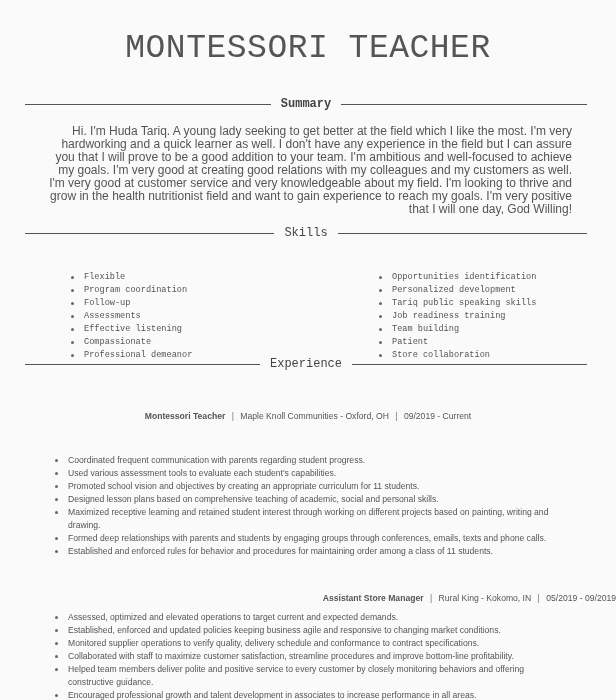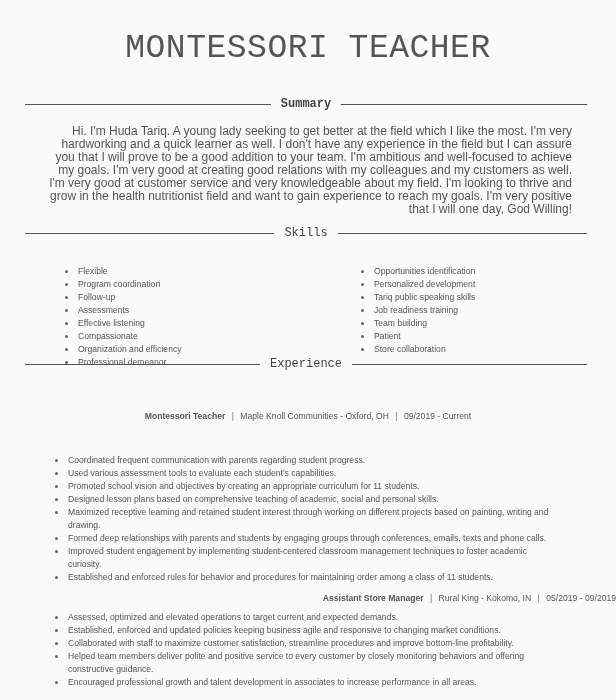--- a/index.html
+++ b/index.html
@@ -61,22 +61,23 @@
     }
     .skills {
       position: absolute;
       top: 255px;
       left: 52px;
       width: 520px;
       display: flex;
     }
     .skills ul {
       list-style: none;
-      margin: 10px;
+      margin: 16px;
       padding: 0;
+      font-family: Liberation Mono, monospace;
     }
     .skills ul.col1 { width: 276px; }
     .skills li, .exp li {
       position: relative;
       padding-left: 16px;
       font-size: 8.6px;
       line-height: 13px;
       color: #555;
     }
     .skills li::before, .exp li::before {
@@ -133,21 +134,20 @@
   <div class="rule"></div>
 </div>
 <div class="skills">
   <ul class="col1">
     <li>Flexible</li>
     <li>Program coordination</li>
     <li>Follow-up</li>
     <li>Assessments</li>
     <li>Effective listening</li>
     <li>Compassionate</li>
-    <li>Organization and efficiency</li>
     <li>Professional demeanor</li>
   </ul>
   <ul class="col2">
     <li>Opportunities identification</li>
     <li>Personalized development</li>
     <li>Tariq public speaking skills</li>
     <li>Job readiness training</li>
     <li>Team building</li>
     <li>Patient</li>
     <li>Store collaboration</li>
@@ -167,30 +167,30 @@
   <span class="sep">|</span>
   <span>09/2019 - Current</span>
 </div>
 <ul class="exp" style="top:454px;">
   <li>Coordinated frequent communication with parents regarding student progress.</li>
   <li>Used various assessment tools to evaluate each student's capabilities.</li>
   <li>Promoted school vision and objectives by creating an appropriate curriculum for 11 students.</li>
   <li>Designed lesson plans based on comprehensive teaching of academic, social and personal skills.</li>
   <li>Maximized receptive learning and retained student interest through working on different projects based on painting, writing and drawing.</li>
   <li>Formed deep relationships with parents and students by engaging groups through conferences, emails, texts and phone calls.</li>
-  <li>Improved student engagement by implementing student-centered classroom management techniques to foster academic curiosity.</li>
   <li>Established and enforced rules for behavior and procedures for maintaining order among a class of 11 students.</li>
 </ul>
 
 <div class="job-head" style="top:592px;text-align:right;">
   <span class="role">Assistant Store Manager</span>
   <span class="sep">|</span>
   <span>Rural King - Kokomo, IN</span>
   <span class="sep">|</span>
   <span>05/2019 - 09/2019</span>
 </div>
 <ul class="exp" style="top:611px;">
   <li>Assessed, optimized and elevated operations to target current and expected demands.</li>
   <li>Established, enforced and updated policies keeping business agile and responsive to changing market conditions.</li>
+  <li>Monitored supplier operations to verify quality, delivery schedule and conformance to contract specifications.</li>
   <li>Collaborated with staff to maximize customer satisfaction, streamline procedures and improve bottom-line profitability.</li>
   <li>Helped team members deliver polite and positive service to every customer by closely monitoring behaviors and offering constructive guidance.</li>
   <li>Encouraged professional growth and talent development in associates to increase performance in all areas.</li>
 </ul>
 
 </body></html>

